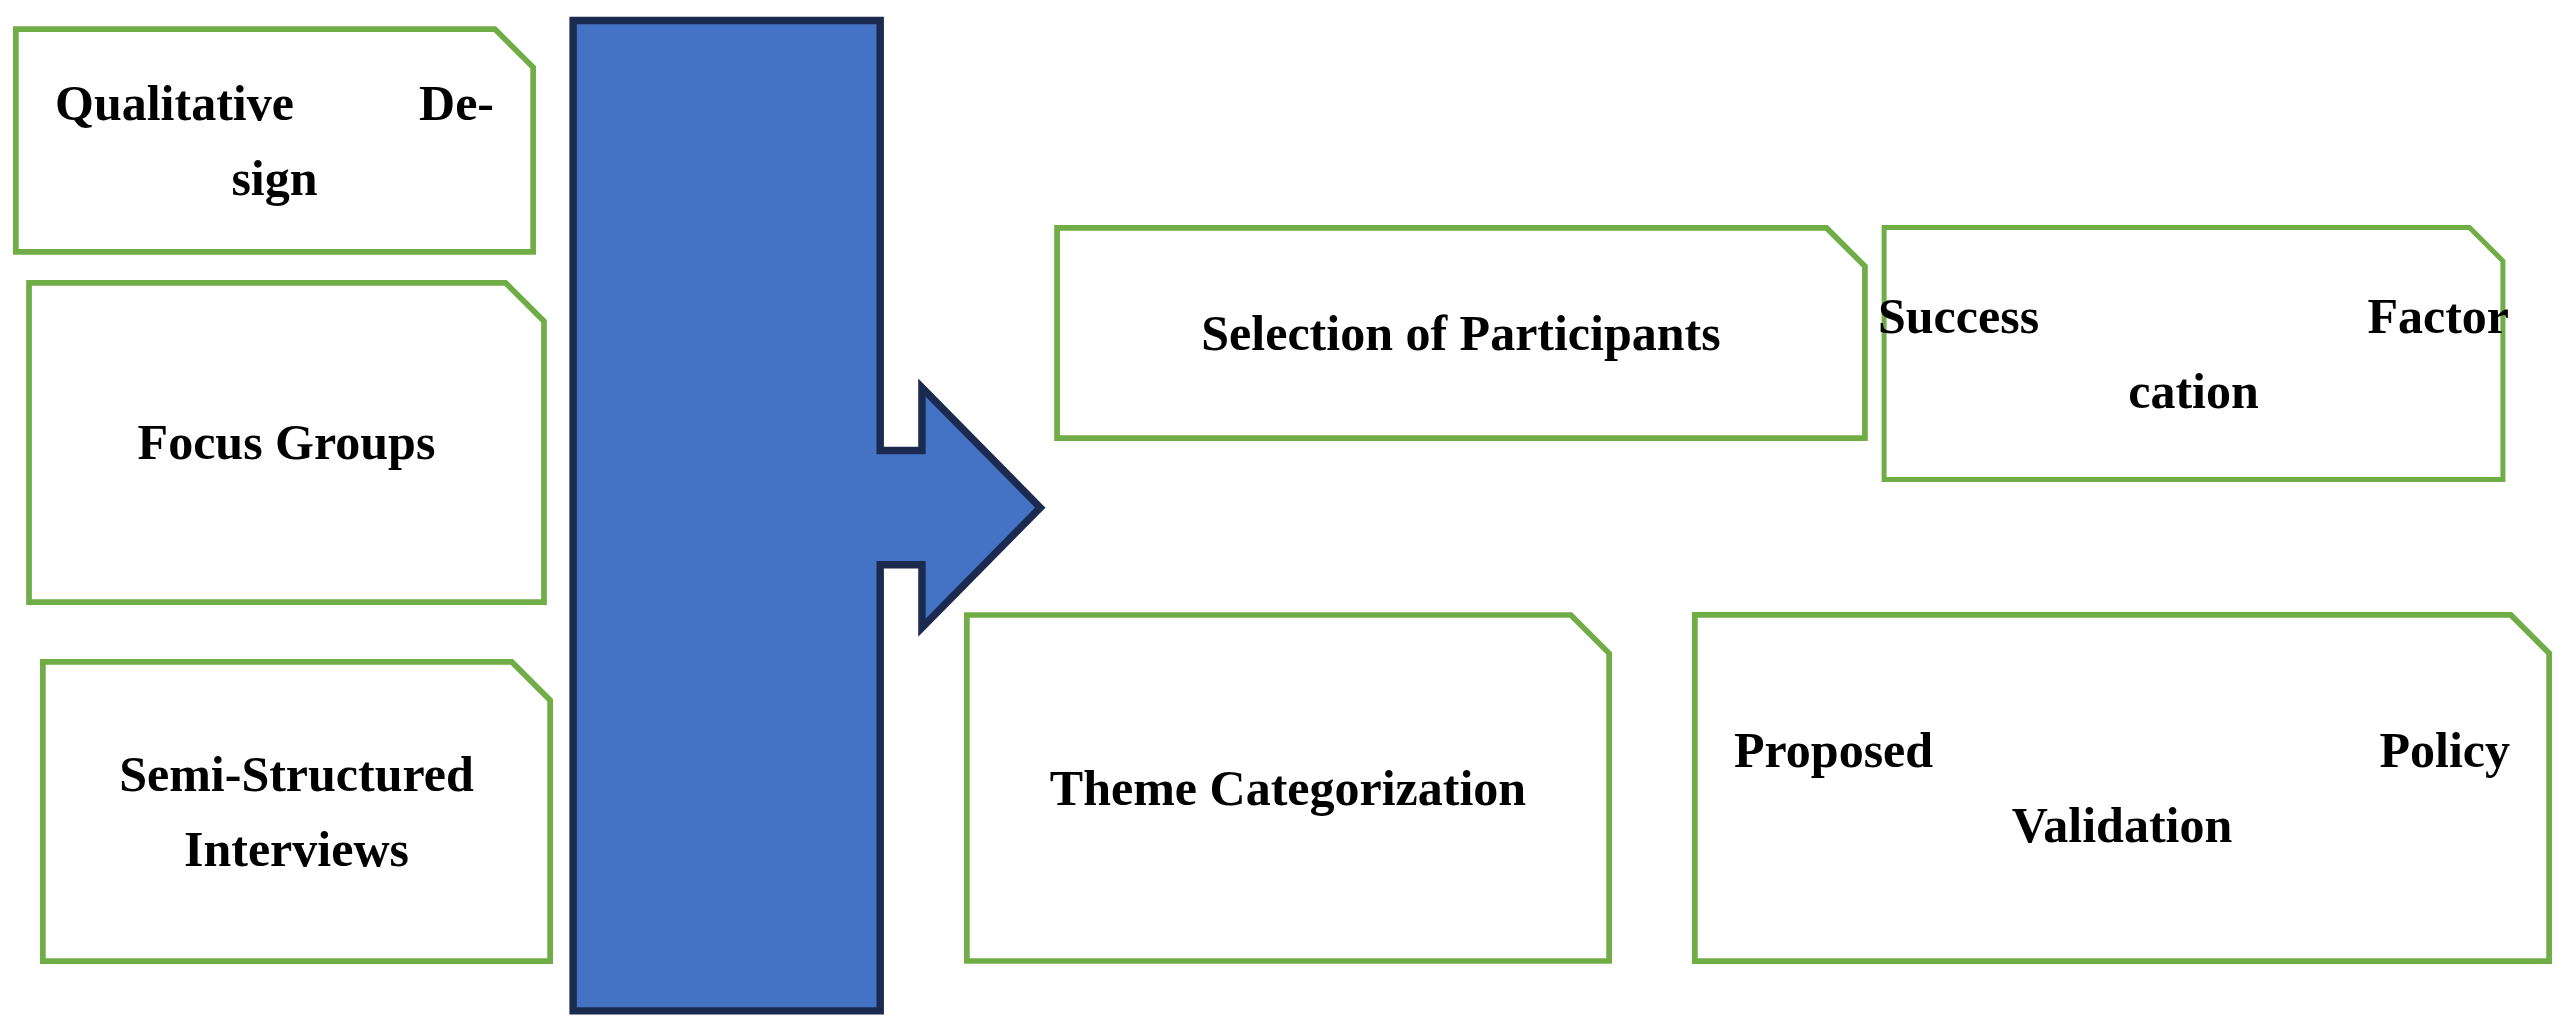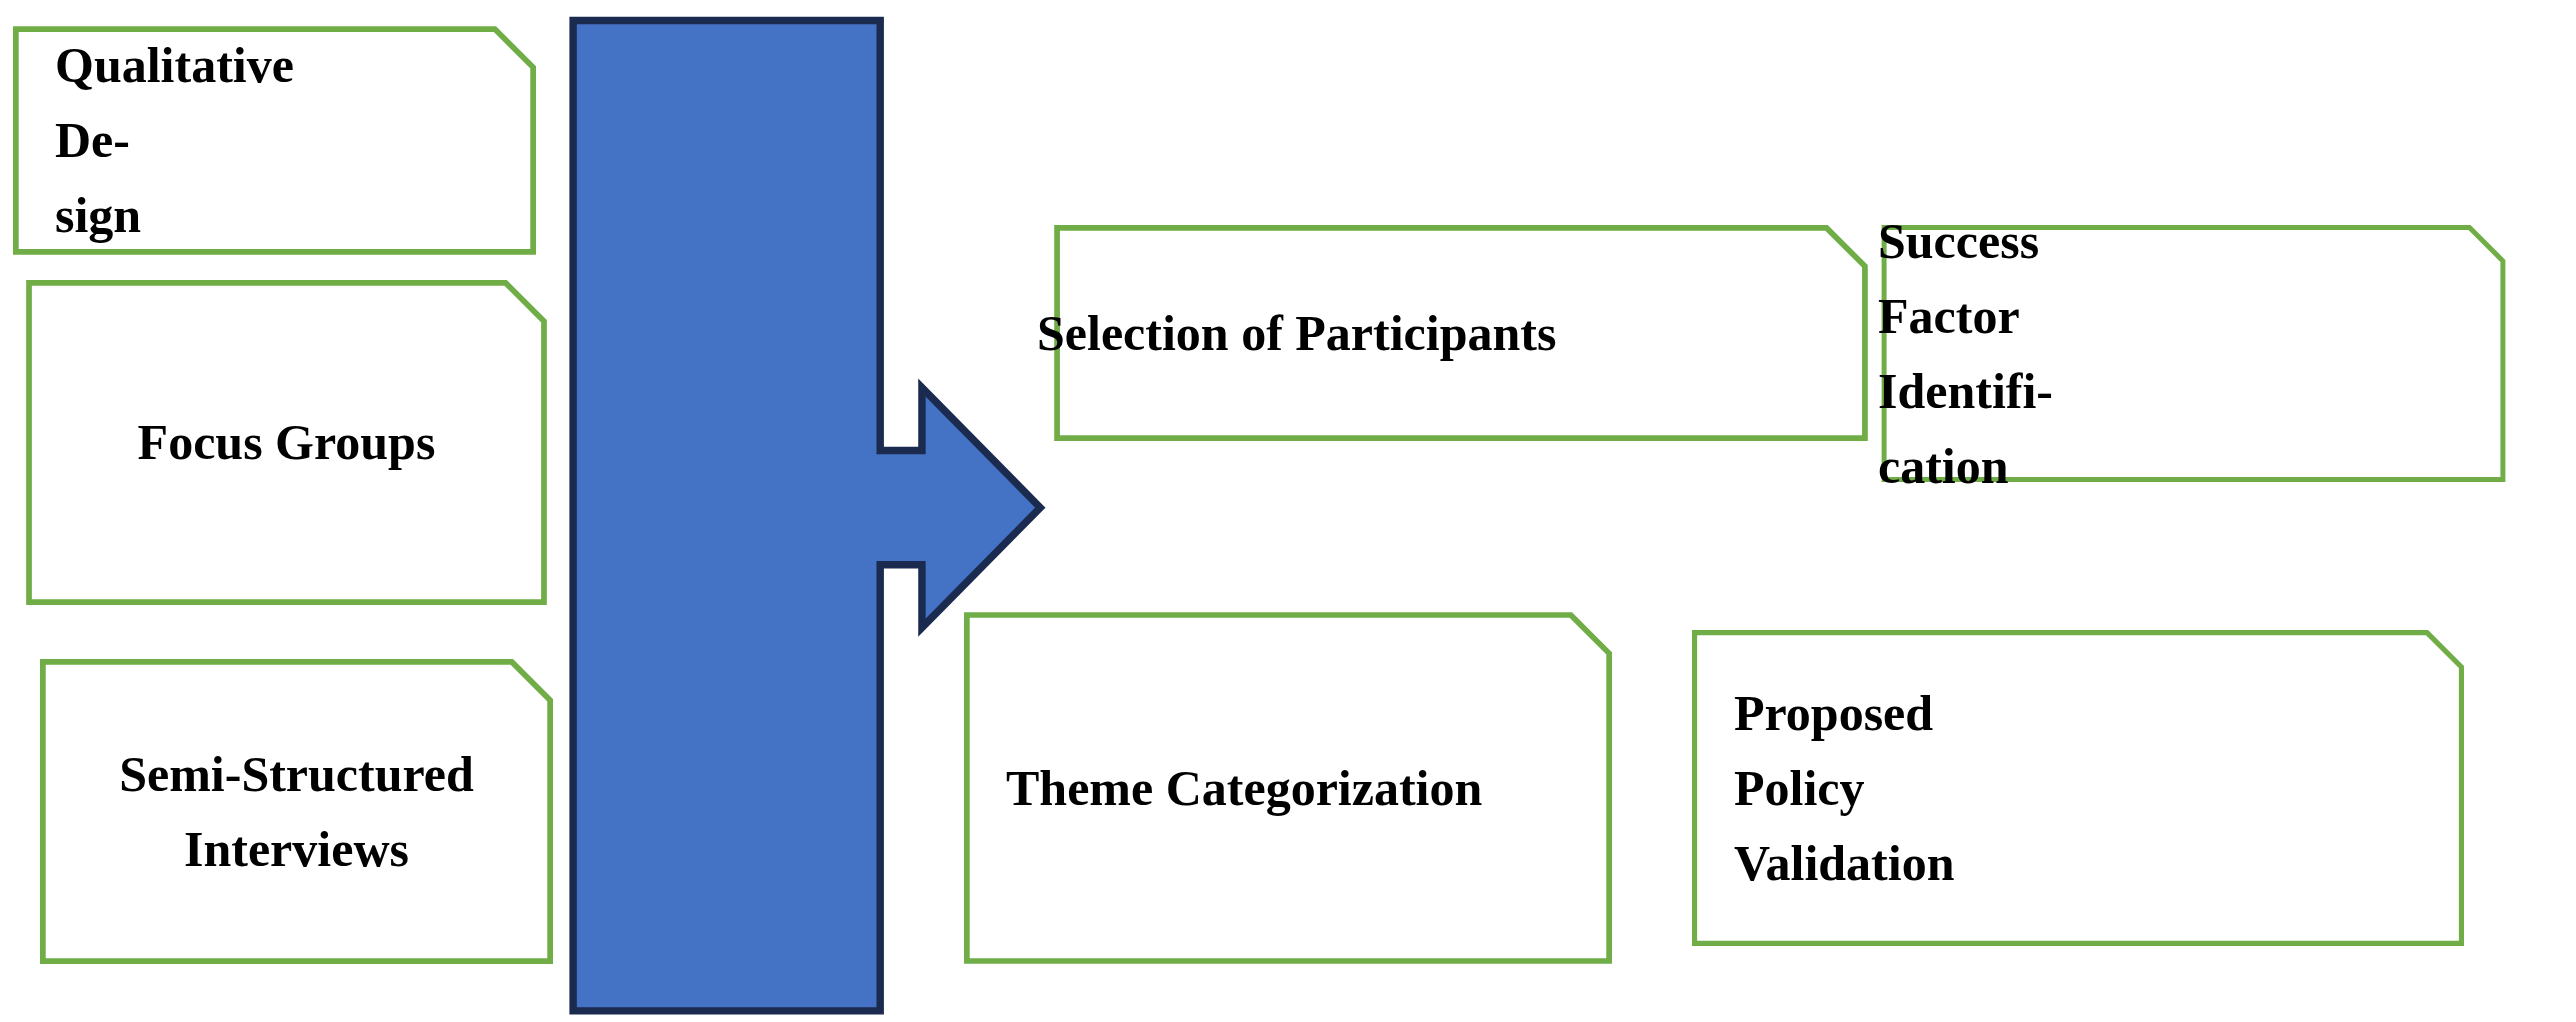--- a/index.html
+++ b/index.html
@@ -28,21 +28,21 @@
     flex-direction: column;
     justify-content: center;
     padding: 0 42px;
     font-size: 50px;
     font-weight: bold;
     line-height: 1.5;
     color: #000000;
   }
   .boxtext .line { white-space: nowrap; }
   .align-center .line { text-align: center; }
-  .align-left .line { text-align: left; flex-direction: column; }
+  .align-left .line { text-align: center; }
   .line.spread {
     display: flex;
     justify-content: space-between;
     white-space: normal;
   }
   #arrow-svg {
     position: absolute;
     left: 561px;
     top: 9.2px;
     width: 492px;
@@ -100,36 +100,35 @@
   </div>
 
   <div class="snipbox" style="left:1836px; top:225px; width:715px; height:257px;">
       <svg class="frame" viewBox="0 0 1250 515">
         <path d="M 5,5 L 1178,5 L 1245,72 L 1245,510 L 5,510 Z" fill="#ffffff" stroke="#70AD47" stroke-width="10" stroke-linejoin="miter"></path>
       </svg>
     <div class="boxtext align-left">
         <div class="line spread">
           <span>Success</span>
           <span>Factor</span>
-          <span>Identifi-</span>
         </div>
         <div class="line">cation</div>
       </div>
   </div>
 
   <div class="snipbox" style="left:964px; top:612px; width:648px; height:352px;">
       <svg class="frame" viewBox="0 0 1133 615">
         <path d="M 5,5 L 1061,5 L 1128,72 L 1128,610 L 5,610 Z" fill="#ffffff" stroke="#70AD47" stroke-width="10" stroke-linejoin="miter"></path>
       </svg>
     <div class="boxtext align-left">
         <div class="line">Theme Categorization</div>
       </div>
   </div>
 
-  <div class="snipbox" style="left:1692px; top:612px; width:772px; height:352px;">
+  <div class="snipbox" style="left:1692px; top:612px; width:860px; height:352px;">
       <svg class="frame" viewBox="0 0 1503 615">
         <path d="M 5,5 L 1431,5 L 1498,72 L 1498,610 L 5,610 Z" fill="#ffffff" stroke="#70AD47" stroke-width="10" stroke-linejoin="miter"></path>
       </svg>
     <div class="boxtext align-left">
         <div class="line spread">
           <span>Proposed</span>
           <span>Policy</span>
         </div>
         <div class="line">Validation</div>
       </div>

